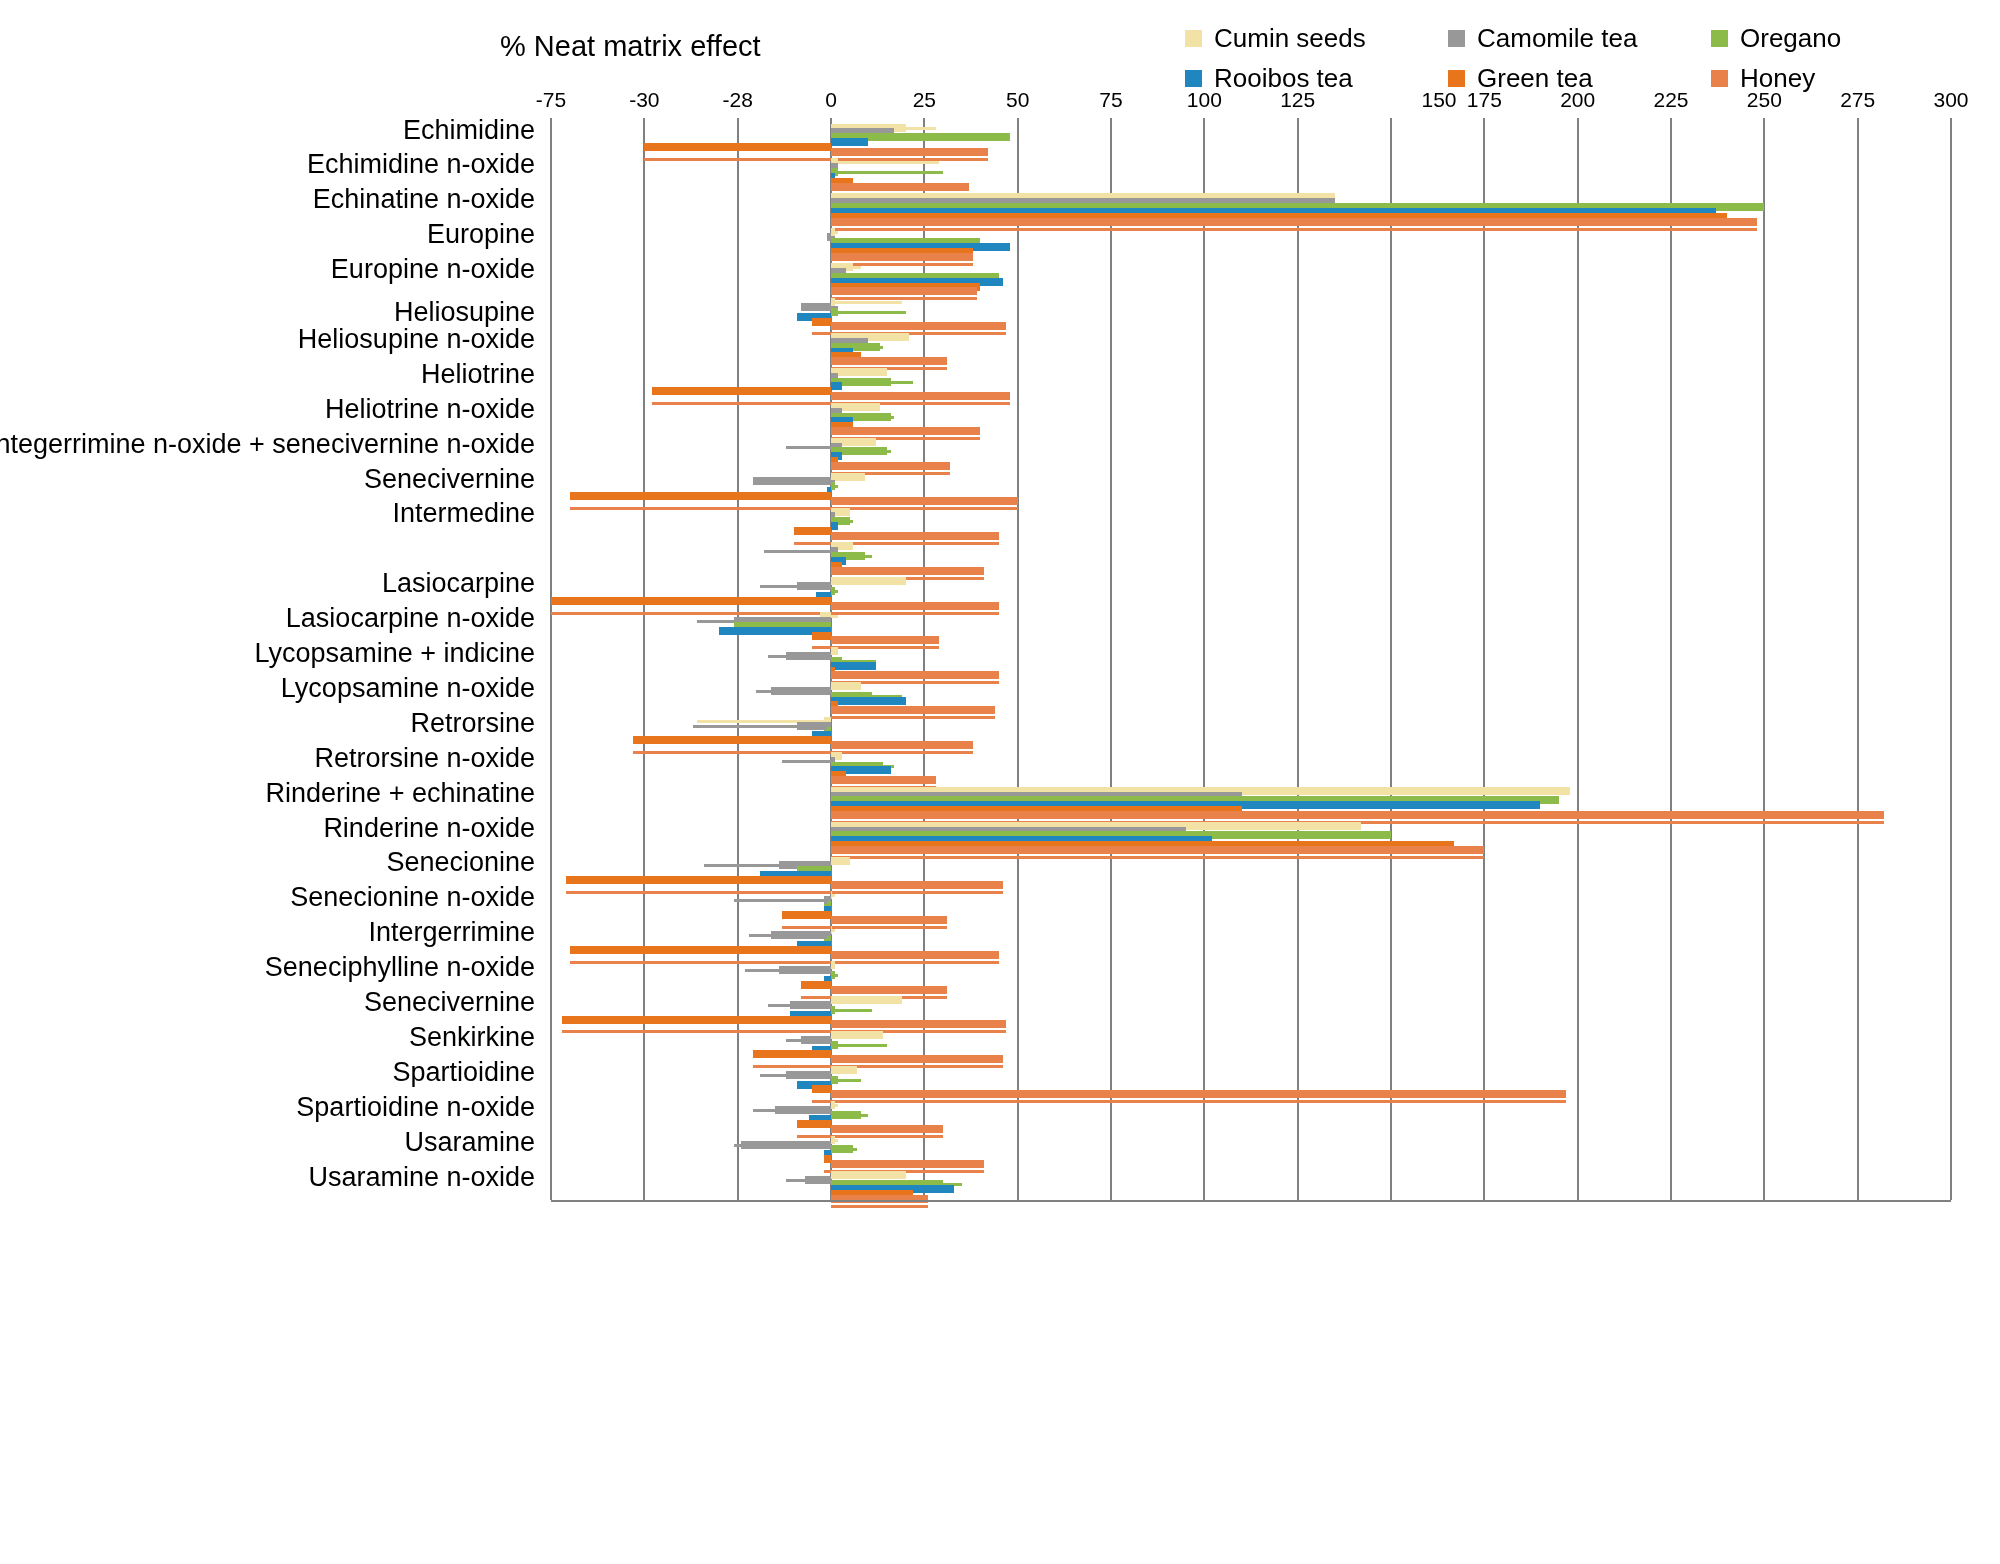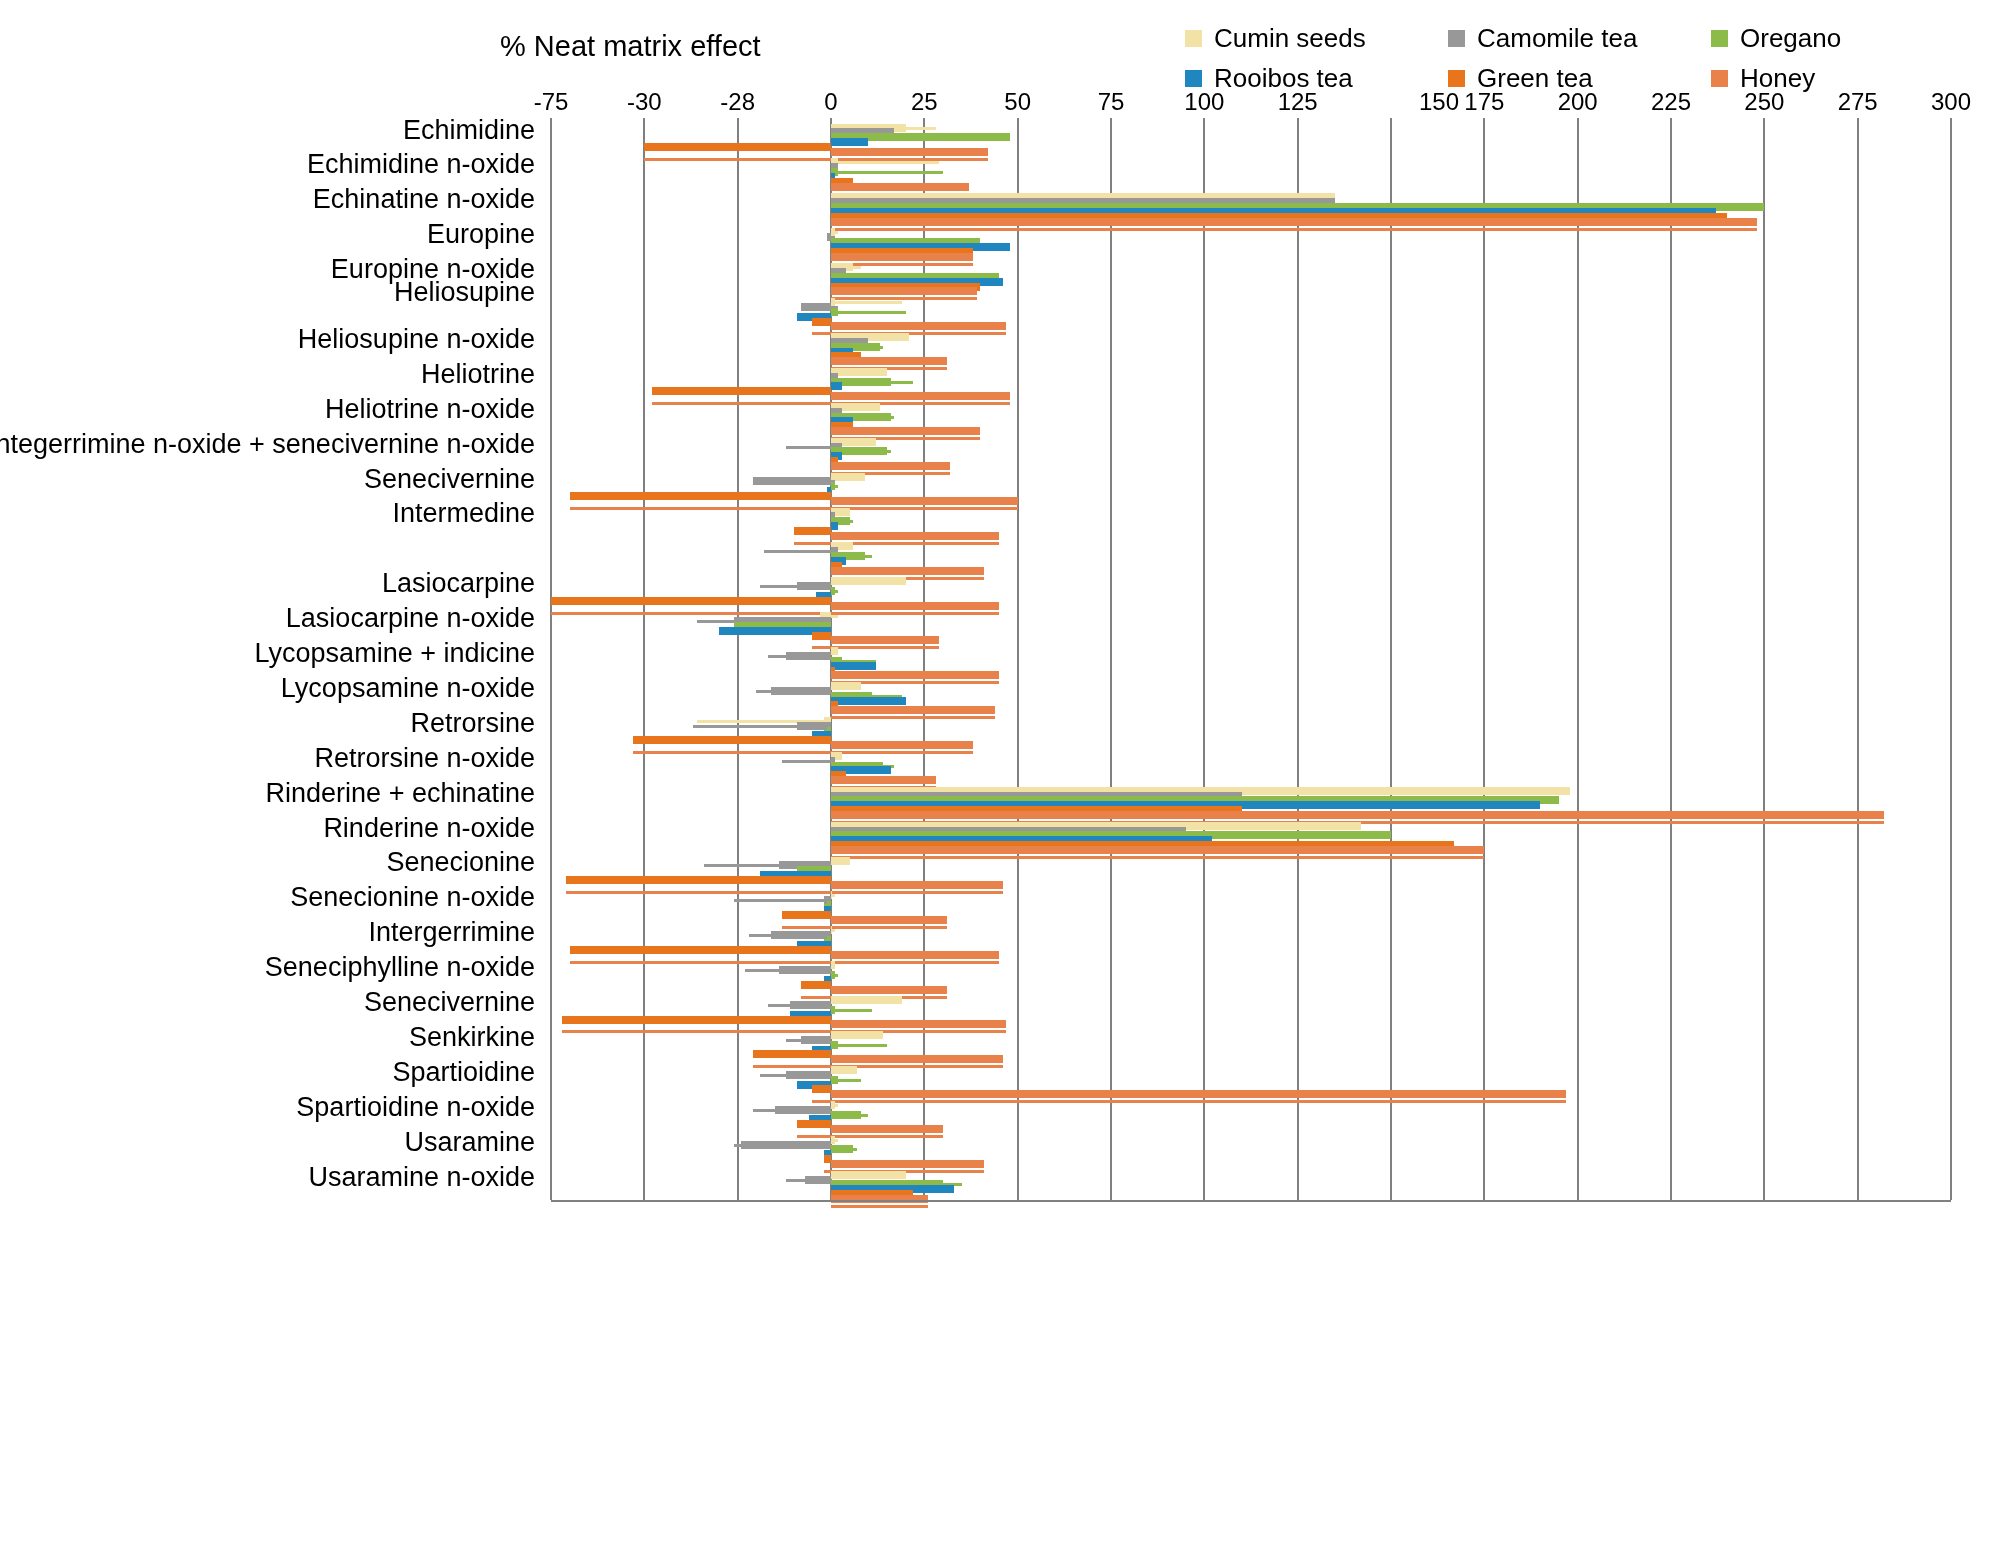--- a/index.html
+++ b/index.html
@@ -11,21 +11,21 @@
           display:grid;grid-template-columns:repeat(3,263px);grid-auto-rows:40px;}
   .legend-item{display:flex;align-items:center;gap:12px;}
   .legend-swatch{width:17px;height:17px;flex:0 0 auto;}
   .legend-label{font-size:26px;line-height:26px;color:#000;white-space:nowrap;}
 
   
   .axis-title{position:absolute;left:500px;top:30px;font-size:29px;color:#000;white-space:nowrap;}
 
   
   .plot{position:absolute;left:551px;top:118px;width:1400px;height:1082px;}
-  .tick-label{position:absolute;font-size:24px;color:#000;transform:translateX(-50%);white-space:nowrap;top:-30px;}
+  .tick-label{position:absolute;font-size:21px;color:#000;transform:translateX(-50%);white-space:nowrap;top:-30px;}
   .gridline{position:absolute;top:0;bottom:0;width:2px;background:#808080;}
   .gridline.zero{background:#808080;}
 
   
   .cat-labels{position:absolute;left:0;top:118px;width:545px;height:1082px;}
   .cat-label{position:absolute;right:10px;font-size:27px;color:#000;white-space:nowrap;transform:translateY(-50%);text-align:right;}
 
   .rows{position:absolute;left:0;top:0;width:100%;height:100%;}
   .row{position:absolute;left:0;width:100%;}
   .bar{position:absolute;height:8px;}
@@ -66,21 +66,21 @@
         <span class="legend-label">Honey</span>
       </div>
     </div>
 
   <div class="cat-labels">
       <div class="cat-label" style="top: 11.5181px;">Echimidine</div>
       <div class="cat-label" style="top: 46.4213px;">Echimidine n-oxide</div>
       <div class="cat-label" style="top: 81.3245px;">Echinatine n-oxide</div>
       <div class="cat-label" style="top: 116.228px;">Europine</div>
       <div class="cat-label" style="top: 151.131px;">Europine n-oxide</div>
-      <div class="cat-label" style="top: 174px;">Heliosupine</div>
+      <div class="cat-label" style="top: 194px;">Heliosupine</div>
       <div class="cat-label" style="top: 220.937px;">Heliosupine n-oxide</div>
       <div class="cat-label" style="top: 255.841px;">Heliotrine</div>
       <div class="cat-label" style="top: 290.744px;">Heliotrine n-oxide</div>
       <div class="cat-label" style="top: 325.647px;">Integerrimine n-oxide + senecivernine n-oxide</div>
       <div class="cat-label" style="top: 360.55px;">Senecivernine</div>
       <div class="cat-label" style="top: 395.454px;">Intermedine</div>
       <div class="cat-label" style="top: 465.26px;">Lasiocarpine</div>
       <div class="cat-label" style="top: 500.163px;">Lasiocarpine n-oxide</div>
       <div class="cat-label" style="top: 535.066px;">Lycopsamine + indicine</div>
       <div class="cat-label" style="top: 569.97px;">Lycopsamine n-oxide</div>

